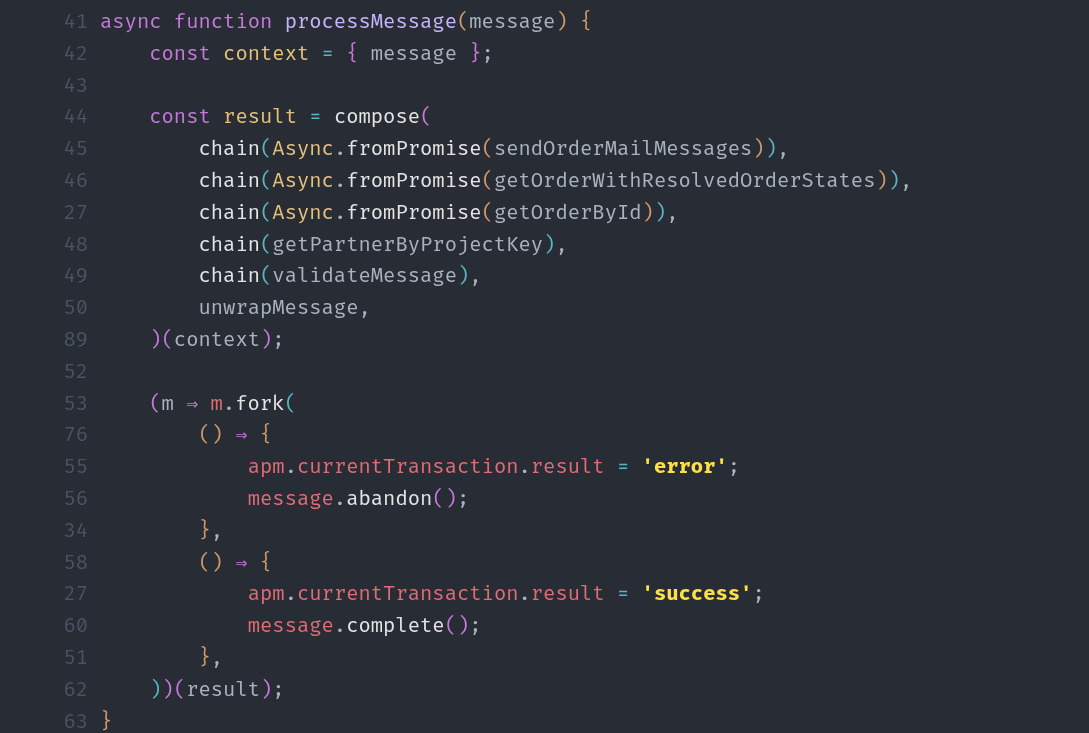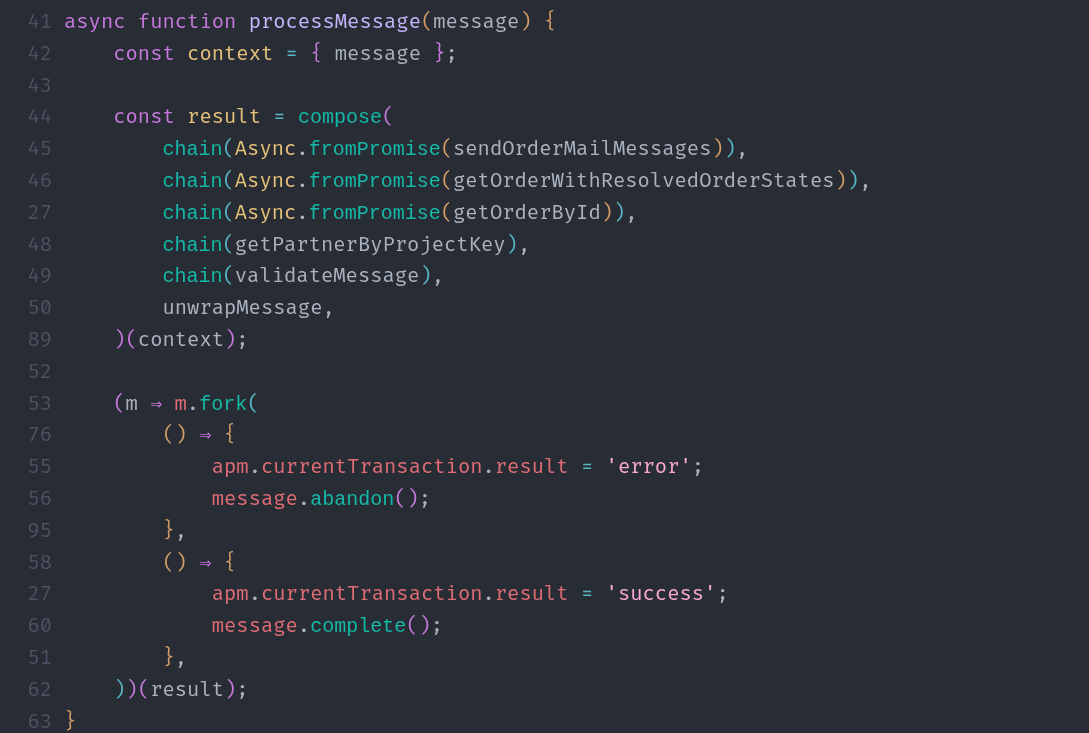--- a/index.html
+++ b/index.html
@@ -10,20 +10,21 @@
     font-family: "Fira Code", "Cascadia Code", Consolas, "Courier New", monospace;
     font-size: 20px;
     line-height: 31.8px;
     overflow: hidden;
     color: #abb2bf;
   }
   .editor {
     display: flex;
     height: 100%;
     padding-top: 7px;
+    margin-left: 36px;
   }
   .gutter {
     width: 64px;
     flex: 0 0 64px;
     text-align: right;
     color: #4b5263;
     user-select: none;
     padding-right: 12px;
     font-variant-ligatures: none;
   }
@@ -35,27 +36,27 @@
   }
   .code .line { display:block; min-height:31.8px; }
 
   
   .tk-kw     { color:#c678dd; }      
   .tk-fn-decl{ color:#c4b5fd;text-align:center; }      
   .tk-var    { color:#e5c07b; }      
   .tk-varred { color:#e06c75; }      
   .tk-id     { color:#abb2bf; }      
   .tk-prop   { color:#e06c75; }      
-  .tk-call   { color:#14b8a6;font-family:Liberation Mono, monospace; }      
+  .tk-call   { color:#e5e5e5; }      
   .tk-punc-y { color:#d19a66; }      
   .tk-punc-b { color:#56b6c2; }      
   .tk-punc-p { color:#c678dd; }      
   .tk-punc   { color:#abb2bf; }      
   .tk-op     { color:#56b6c2; }      
-  .tk-str    { color:#f9a8d4; }      
+  .tk-str    { color:#fde047;font-weight:bold; }      
 </style>
 </head>
 <body>
 
 <div class="editor">
   <div class="gutter" id="gutter">
       <span class="ln">41</span>
       <span class="ln">42</span>
       <span class="ln">43</span>
       <span class="ln">44</span>
@@ -64,21 +65,21 @@
       <span class="ln">27</span>
       <span class="ln">48</span>
       <span class="ln">49</span>
       <span class="ln">50</span>
       <span class="ln">89</span>
       <span class="ln">52</span>
       <span class="ln">53</span>
       <span class="ln">76</span>
       <span class="ln">55</span>
       <span class="ln">56</span>
-      <span class="ln">95</span>
+      <span class="ln">34</span>
       <span class="ln">58</span>
       <span class="ln">27</span>
       <span class="ln">60</span>
       <span class="ln">51</span>
       <span class="ln">62</span>
       <span class="ln">63</span>
     </div>
   <div class="code" id="code"><span class="line"><span class="tk-kw">async</span><span class="tk-punc"> </span><span class="tk-kw">function</span><span class="tk-punc"> </span><span class="tk-fn-decl">processMessage</span><span class="tk-punc-y">(</span><span class="tk-id">message</span><span class="tk-punc-y">)</span><span class="tk-punc"> </span><span class="tk-punc-y">{</span></span><span class="line"><span class="tk-punc">    </span><span class="tk-kw">const</span><span class="tk-punc"> </span><span class="tk-var">context</span><span class="tk-punc"> </span><span class="tk-op">=</span><span class="tk-punc"> </span><span class="tk-punc-p">{</span><span class="tk-punc"> </span><span class="tk-id">message</span><span class="tk-punc"> </span><span class="tk-punc-p">}</span><span class="tk-punc">;</span></span><span class="line">&nbsp;</span><span class="line"><span class="tk-punc">    </span><span class="tk-kw">const</span><span class="tk-punc"> </span><span class="tk-var">result</span><span class="tk-punc"> </span><span class="tk-op">=</span><span class="tk-punc"> </span><span class="tk-call">compose</span><span class="tk-punc-p">(</span></span><span class="line"><span class="tk-punc">        </span><span class="tk-call">chain</span><span class="tk-punc-b">(</span><span class="tk-var">Async</span><span class="tk-punc">.</span><span class="tk-call">fromPromise</span><span class="tk-punc-y">(</span><span class="tk-id">sendOrderMailMessages</span><span class="tk-punc-y">)</span><span class="tk-punc-b">)</span><span class="tk-punc">,</span></span><span class="line"><span class="tk-punc">        </span><span class="tk-call">chain</span><span class="tk-punc-b">(</span><span class="tk-var">Async</span><span class="tk-punc">.</span><span class="tk-call">fromPromise</span><span class="tk-punc-y">(</span><span class="tk-id">getOrderWithResolvedOrderStates</span><span class="tk-punc-y">)</span><span class="tk-punc-b">)</span><span class="tk-punc">,</span></span><span class="line"><span class="tk-punc">        </span><span class="tk-call">chain</span><span class="tk-punc-b">(</span><span class="tk-var">Async</span><span class="tk-punc">.</span><span class="tk-call">fromPromise</span><span class="tk-punc-y">(</span><span class="tk-id">getOrderById</span><span class="tk-punc-y">)</span><span class="tk-punc-b">)</span><span class="tk-punc">,</span></span><span class="line"><span class="tk-punc">        </span><span class="tk-call">chain</span><span class="tk-punc-b">(</span><span class="tk-id">getPartnerByProjectKey</span><span class="tk-punc-b">)</span><span class="tk-punc">,</span></span><span class="line"><span class="tk-punc">        </span><span class="tk-call">chain</span><span class="tk-punc-b">(</span><span class="tk-id">validateMessage</span><span class="tk-punc-b">)</span><span class="tk-punc">,</span></span><span class="line"><span class="tk-punc">        </span><span class="tk-id">unwrapMessage</span><span class="tk-punc">,</span></span><span class="line"><span class="tk-punc">    </span><span class="tk-punc-p">)(</span><span class="tk-id">context</span><span class="tk-punc-p">)</span><span class="tk-punc">;</span></span><span class="line">&nbsp;</span><span class="line"><span class="tk-punc">    </span><span class="tk-punc-p">(</span><span class="tk-id">m</span><span class="tk-punc"> </span><span class="tk-kw">⇒</span><span class="tk-punc"> </span><span class="tk-varred">m</span><span class="tk-punc">.</span><span class="tk-call">fork</span><span class="tk-punc-b">(</span></span><span class="line"><span class="tk-punc">        </span><span class="tk-punc-y">()</span><span class="tk-punc"> </span><span class="tk-kw">⇒</span><span class="tk-punc"> </span><span class="tk-punc-y">{</span></span><span class="line"><span class="tk-punc">            </span><span class="tk-varred">apm</span><span class="tk-punc">.</span><span class="tk-prop">currentTransaction</span><span class="tk-punc">.</span><span class="tk-prop">result</span><span class="tk-punc"> </span><span class="tk-op">=</span><span class="tk-punc"> </span><span class="tk-str">'error'</span><span class="tk-punc">;</span></span><span class="line"><span class="tk-punc">            </span><span class="tk-varred">message</span><span class="tk-punc">.</span><span class="tk-call">abandon</span><span class="tk-punc-p">()</span><span class="tk-punc">;</span></span><span class="line"><span class="tk-punc">        </span><span class="tk-punc-y">}</span><span class="tk-punc">,</span></span><span class="line"><span class="tk-punc">        </span><span class="tk-punc-y">()</span><span class="tk-punc"> </span><span class="tk-kw">⇒</span><span class="tk-punc"> </span><span class="tk-punc-y">{</span></span><span class="line"><span class="tk-punc">            </span><span class="tk-varred">apm</span><span class="tk-punc">.</span><span class="tk-prop">currentTransaction</span><span class="tk-punc">.</span><span class="tk-prop">result</span><span class="tk-punc"> </span><span class="tk-op">=</span><span class="tk-punc"> </span><span class="tk-str">'success'</span><span class="tk-punc">;</span></span><span class="line"><span class="tk-punc">            </span><span class="tk-varred">message</span><span class="tk-punc">.</span><span class="tk-call">complete</span><span class="tk-punc-p">()</span><span class="tk-punc">;</span></span><span class="line"><span class="tk-punc">        </span><span class="tk-punc-y">}</span><span class="tk-punc">,</span></span><span class="line"><span class="tk-punc">    </span><span class="tk-punc-b">)</span><span class="tk-punc-p">)(</span><span class="tk-id">result</span><span class="tk-punc-p">)</span><span class="tk-punc">;</span></span><span class="line"><span class="tk-punc-y">}</span></span></div>
 </div>
 

